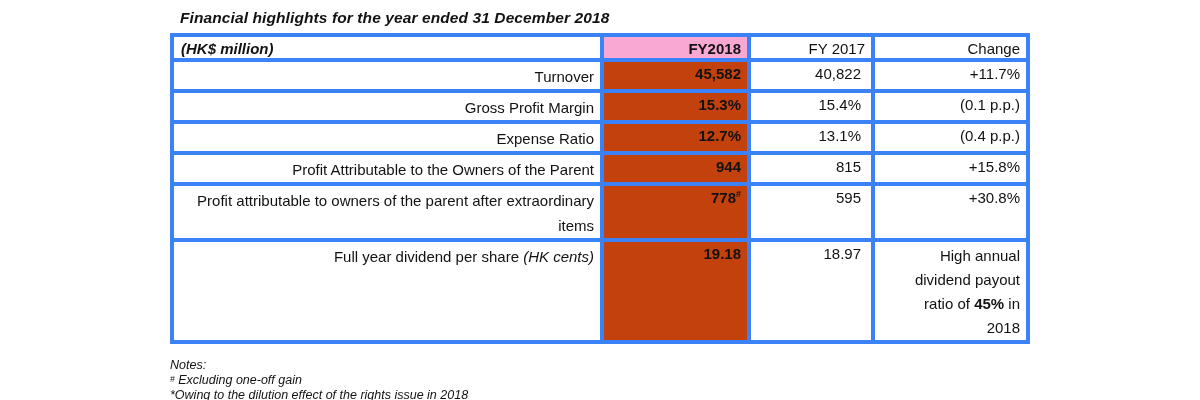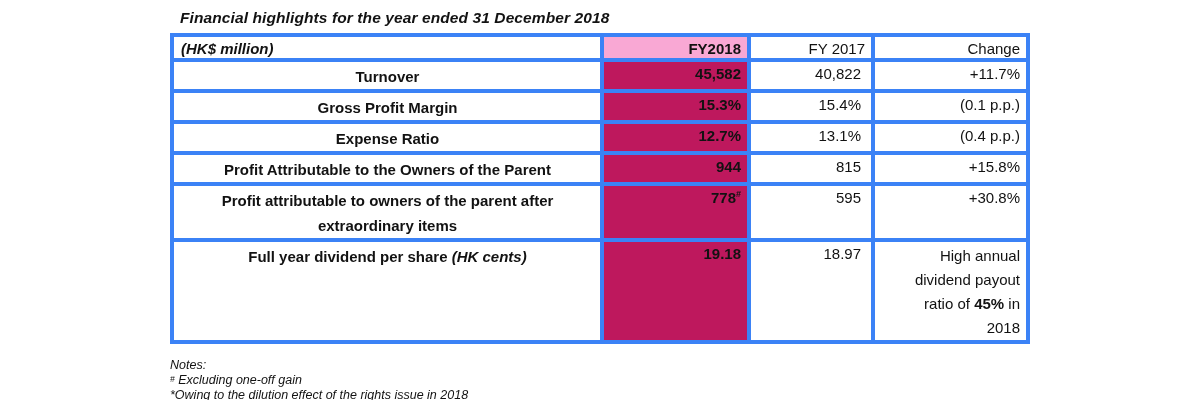--- a/index.html
+++ b/index.html
@@ -18,24 +18,24 @@
   thead tr { height:22px; }
   tbody tr:nth-child(1){height:26px} tbody tr:nth-child(2){height:27px}
   tbody tr:nth-child(3){height:26px} tbody tr:nth-child(4){height:27px}
   tbody tr:nth-child(5){height:54px} tbody tr:nth-child(6){height:26px}
   tbody tr:nth-child(7){height:84px}
 
   th.c0 { text-align:left; font-weight:700; font-style:italic; line-height:19px; }
   th.c1, th.c2, th.c3 { text-align:right; font-weight:400; line-height:19px; }
   th.c1 { font-weight:700; background:#f9a8d4; }
 
-  td.c0 { text-align:center; font-weight:700; line-height:25px; }
+  td.c0 { text-align:right; font-weight:400; line-height:25px; }
   td.c0 .it { font-style:italic; }
   td.c1, td.c2, td.c3 { text-align:right; line-height:19px; }
-  td.c1 { font-weight:700; background:#be185d;margin-left:35px; }
+  td.c1 { font-weight:700; background:#c2410c;margin-left:35px; }
   td.c2 { padding-right:10px;text-align:right; }
   sup { font-size:9px; vertical-align:top; line-height:12px; }
 
   .wrapbox { display:inline-block; max-width:122px; line-height:24px; text-align:right; }
   .b { font-weight:700; }
 
   .notes { margin-top:14px; font-size:12.5px; font-style:italic; line-height:15px; }
   .notes sup { font-size:8.5px; }
 </style>
 </head>

